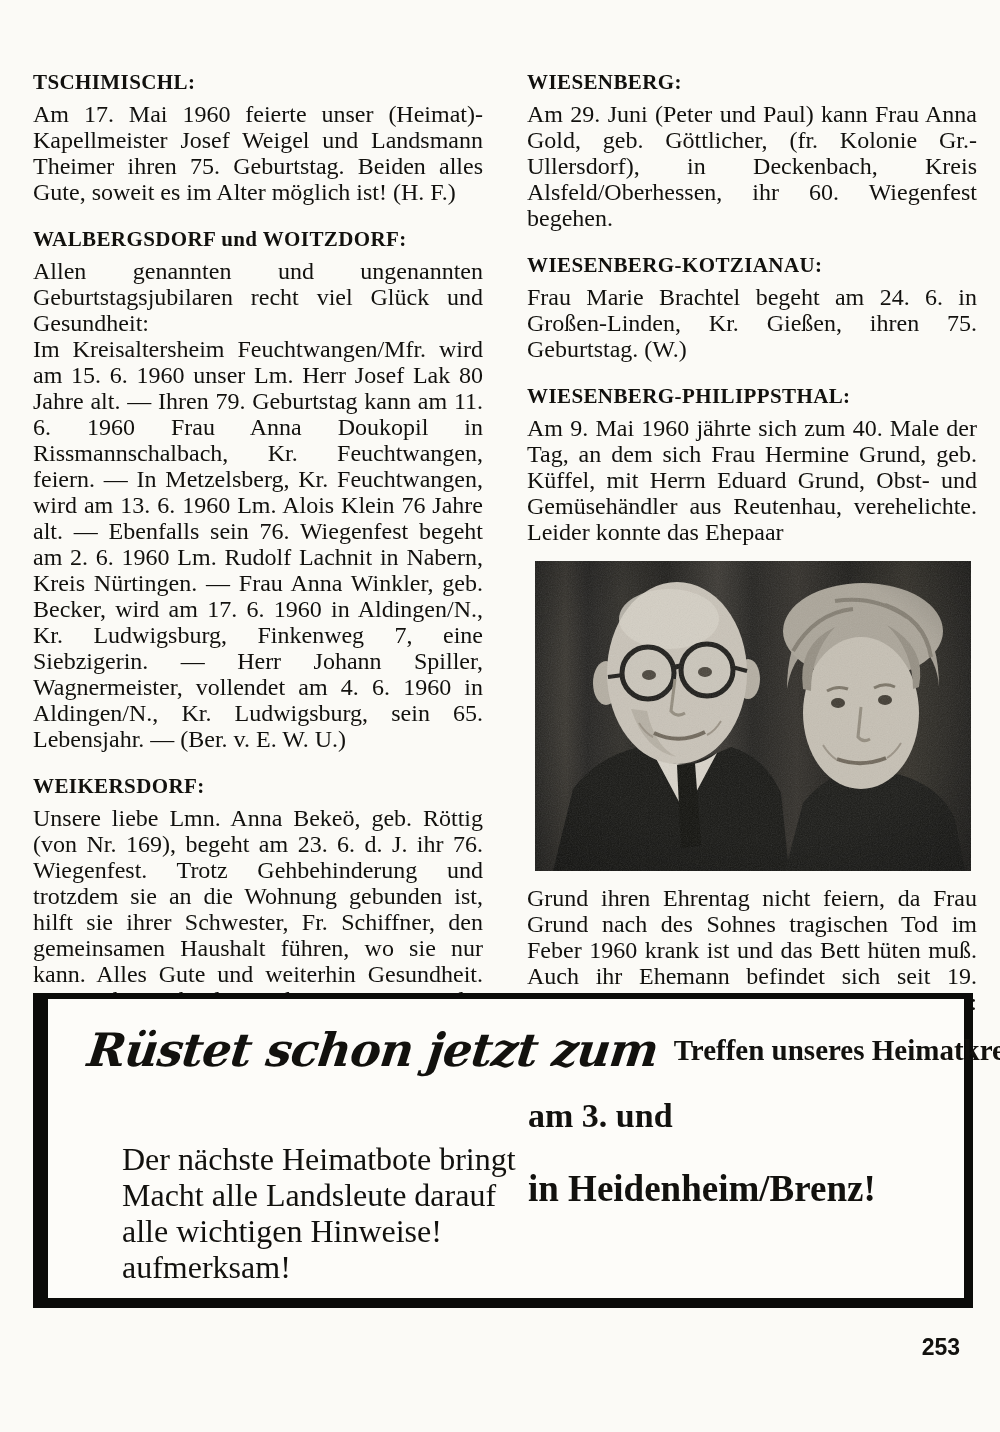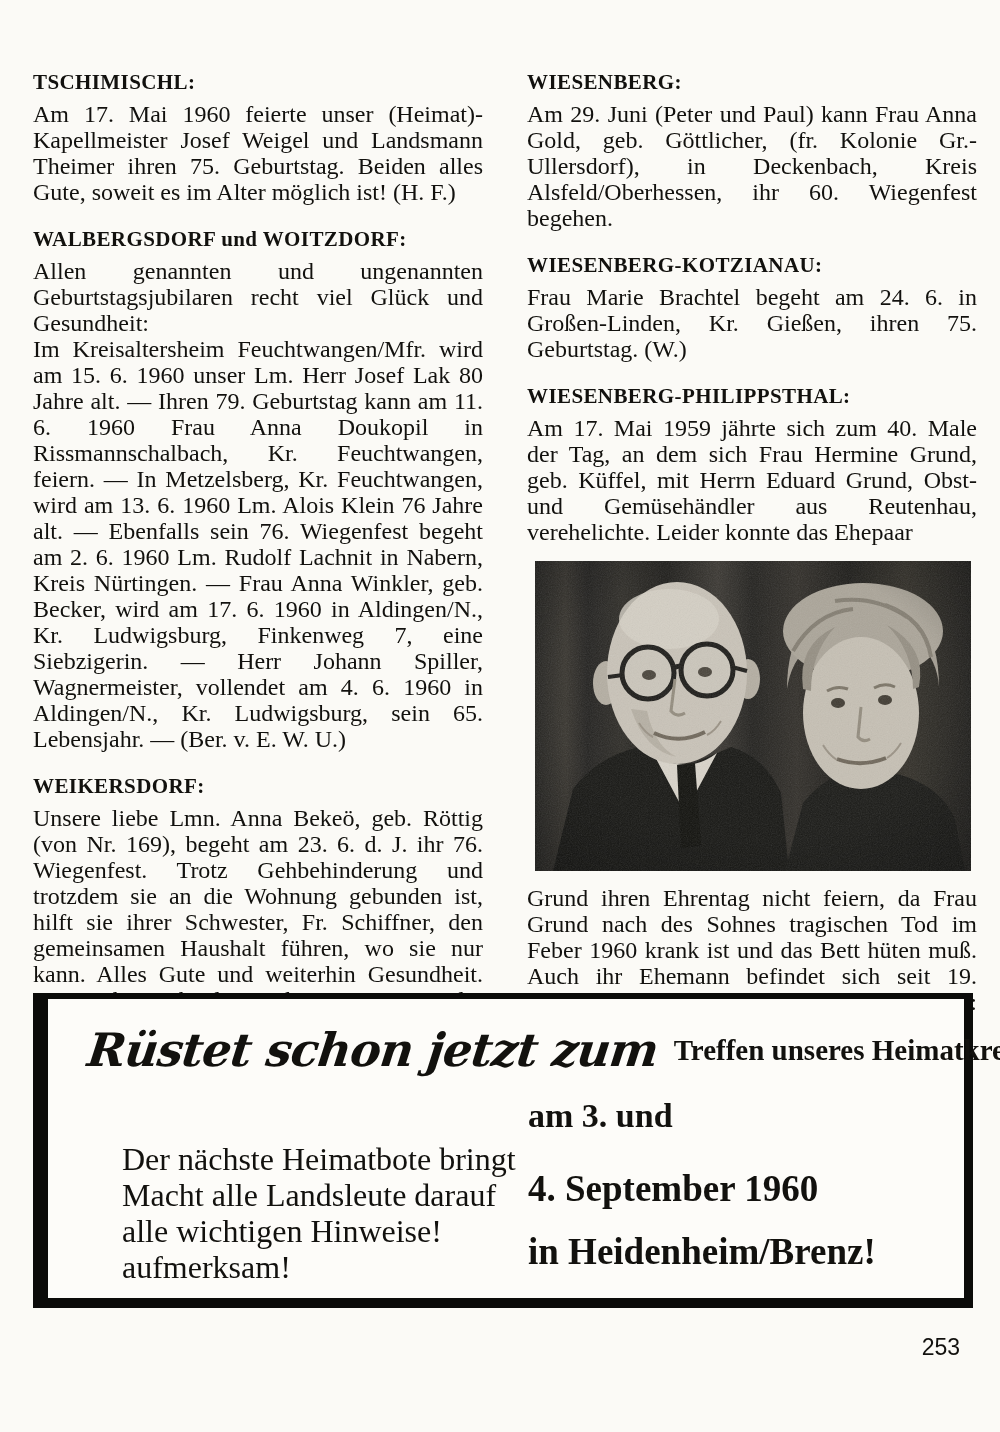--- a/index.html
+++ b/index.html
@@ -66,21 +66,21 @@
     font-size: 32px; line-height: 36px;
   }
   .ad-dates { position: absolute; left: 480px; top: 98px; font-weight: 700; }
   .ad-date-1 { font-size: 34px; margin-bottom: 32px; }
   .ad-date-2 { font-size: 37px; margin-bottom: 20px; }
   .ad-date-3 { font-size: 37px; }
 
   .pageno {
     position: absolute; right: 40px; top: 1334px;
     font-family: "Liberation Sans", sans-serif;
-    font-weight: 400; font-size: 23px;
+    font-weight: 700; font-size: 23px;
   }
 </style>
 </head>
 <body>
 
 <div class="page">
 
   <div class="columns">
 
     <div class="col">
@@ -107,21 +107,21 @@
         <p class="bt"><span>Am 29. Juni (Peter und Paul) kann Frau </span><span class="b">Anna Gold,</span><span> geb. Göttlicher, (fr. Kolonie Gr.-Ullersdorf), in Deckenbach, Kreis Alsfeld/Oberhessen, ihr 60. Wiegenfest begehen.</span></p>
       </section>
 
       <section class="sec">
         <h2 class="hd">WIESENBERG-KOTZIANAU:</h2>
         <p class="bt"><span>Frau </span><span class="b">Marie Brachtel</span><span> begeht am 24. 6. in Großen-Linden, Kr. Gießen, ihren 75. Geburtstag. (W.)</span></p>
       </section>
 
       <section class="sec">
         <h2 class="hd">WIESENBERG-PHILIPPSTHAL:</h2>
-        <p class="bt"><span>Am 17. Mai 1959 jährte sich zum 40. Male der Tag, an dem sich Frau </span><span class="b">Hermine Grund,</span><span> geb. Küffel, mit Herrn </span><span class="b">Eduard Grund,</span><span> Obst- und Gemüsehändler aus Reutenhau, verehelichte. Leider konnte das Ehepaar</span></p>
+        <p class="bt"><span>Am 9. Mai 1960 jährte sich zum 40. Male der Tag, an dem sich Frau </span><span class="b">Hermine Grund,</span><span> geb. Küffel, mit Herrn </span><span class="b">Eduard Grund,</span><span> Obst- und Gemüsehändler aus Reutenhau, verehelichte. Leider konnte das Ehepaar</span></p>
 
         <svg class="photo" role="img" viewBox="0 0 436 310" xmlns="http://www.w3.org/2000/svg" aria-label="Schwarz-weiß Porträt eines älteren Ehepaars: Mann mit Glatze und runder Brille im dunklen Anzug, Frau mit grauem Haar in dunkler Kleidung">
           <defs>
             <linearGradient id="curtain" x1="0" y1="0" x2="1" y2="0">
               <stop offset="0" stop-color="#262522"></stop>
               <stop offset="0.07" stop-color="#38352f"></stop>
               <stop offset="0.12" stop-color="#232220"></stop>
               <stop offset="0.20" stop-color="#2f2d28"></stop>
               <stop offset="0.30" stop-color="#1e1d1a"></stop>
               <stop offset="0.42" stop-color="#3b3833"></stop>
@@ -193,20 +193,19 @@
       <span class="ad-script">Rüstet schon jetzt zum</span><span class="ad-rest">Treffen unseres Heimatkreises</span>
     </div>
     <div class="ad-note">
       <div class="ad-note-line">Der nächste Heimatbote bringt</div>
       <div class="ad-note-line">Macht alle Landsleute darauf</div>
       <div class="ad-note-line">alle wichtigen Hinweise!</div>
       <div class="ad-note-line">aufmerksam!</div>
     </div>
     <div class="ad-dates">
       <div class="ad-date-1">am 3. und</div>
-      <div class="ad-date-2">4. September 1960</div>
       <div class="ad-date-3">in Heidenheim/Brenz!</div>
     </div>
   </div>
 
   <div class="pageno">253</div>
 
 </div>
 
 </body></html>

